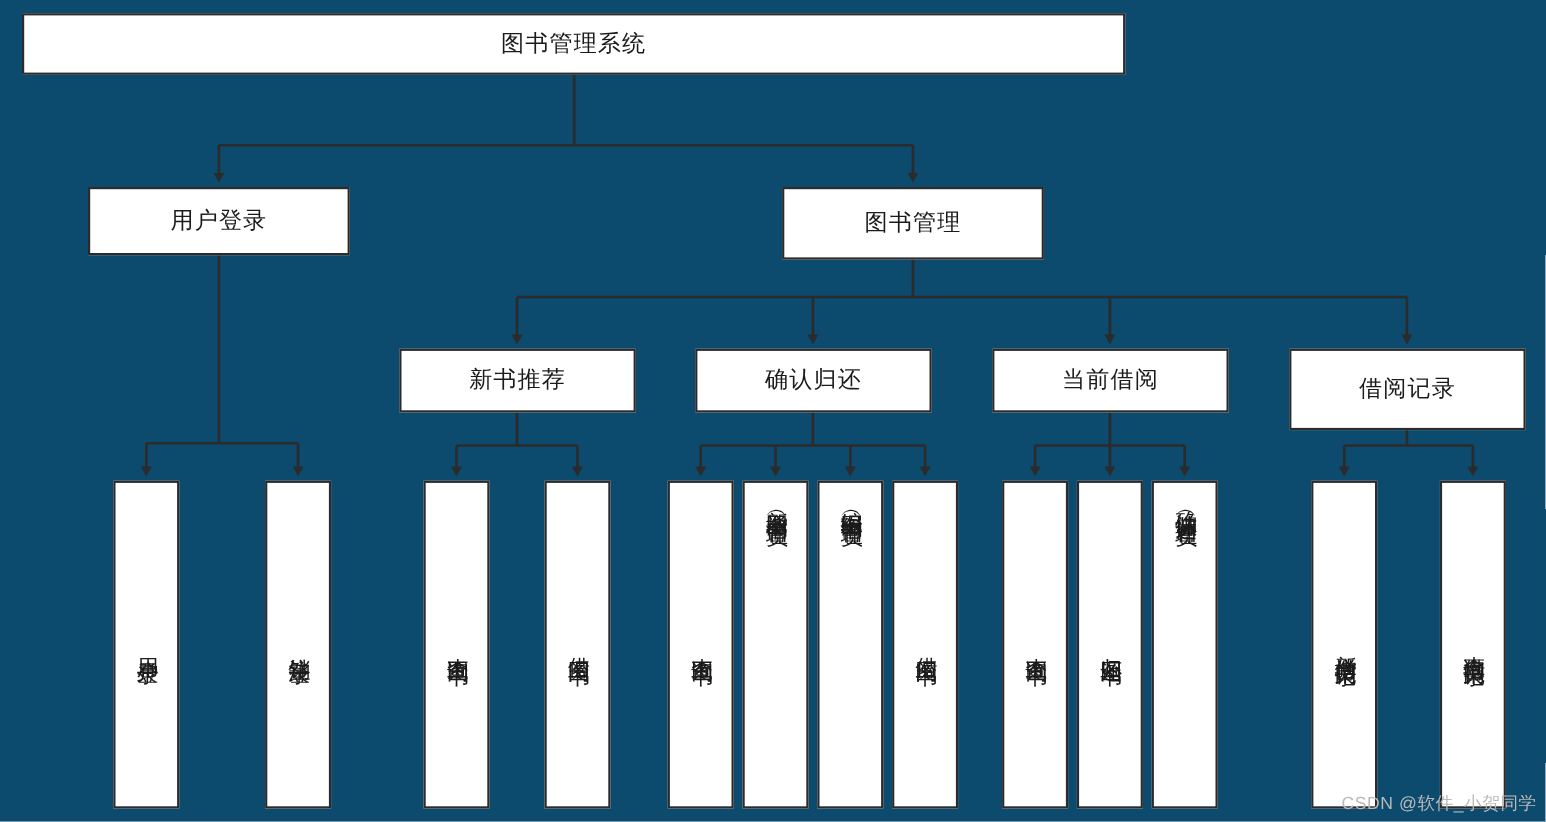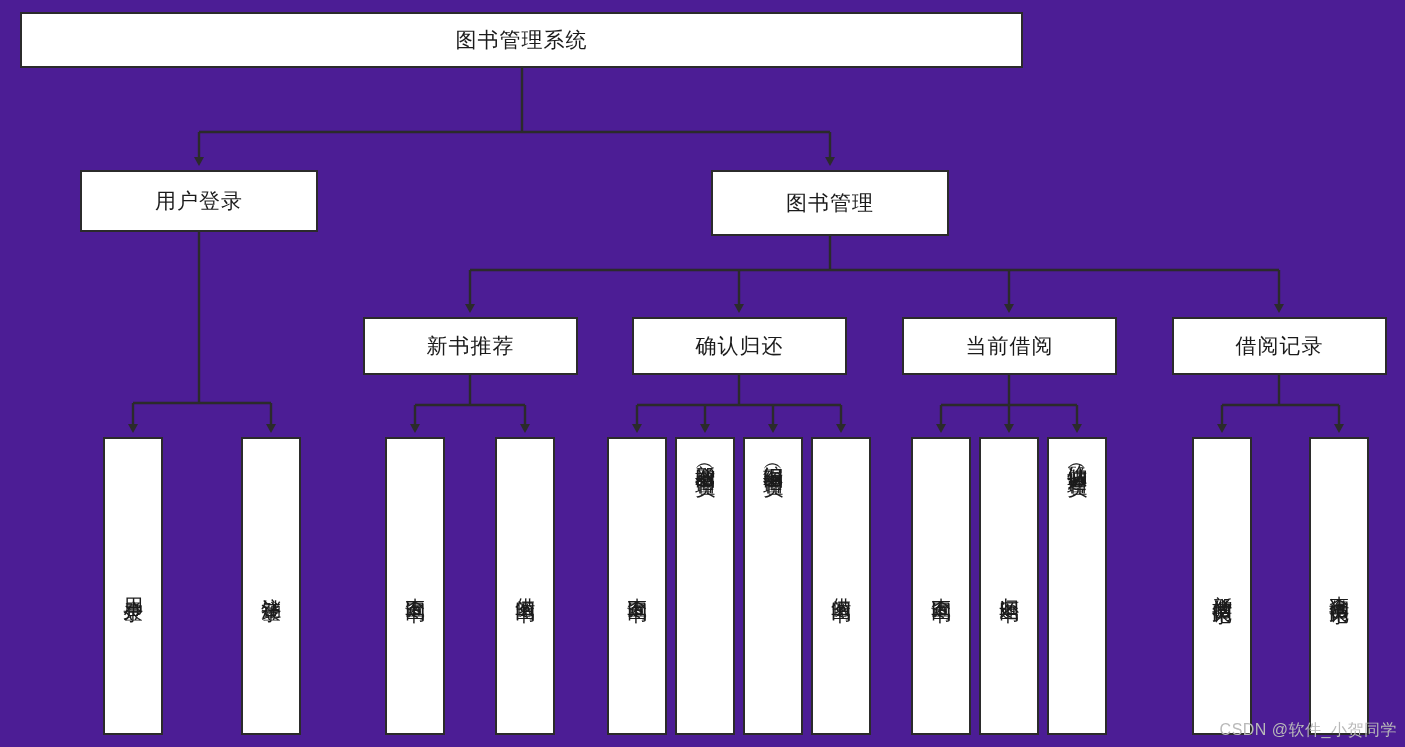--- a/index.html
+++ b/index.html
@@ -8,21 +8,21 @@
     padding: 0;
     background: #ffffff;
   }
   body {
     font-family: "Liberation Sans", "DejaVu Sans", sans-serif;
   }
   #diagram-canvas {
     position: relative;
     width: 1405px;
     height: 747px;
-    background: #4c1d95;
+    background: #0c4a6e;
     overflow: hidden;
   }
   #connector-layer {
     position: absolute;
     left: 0;
     top: 0;
     width: 1405px;
     height: 747px;
   }
   .node {
@@ -138,21 +138,21 @@
 
   <div class="node node-h" style="left:363px; top:317px; width:215px; height:58px;">
     <span class="node-label">新书推荐</span>
   </div>
   <div class="node node-h" style="left:632px; top:317px; width:215px; height:58px;">
     <span class="node-label">确认归还</span>
   </div>
   <div class="node node-h" style="left:902px; top:317px; width:215px; height:58px;">
     <span class="node-label">当前借阅</span>
   </div>
-  <div class="node node-h" style="left:1172px; top:317px; width:215px; height:58px;">
+  <div class="node node-h" style="left:1172px; top:317px; width:215px; height:74px;">
     <span class="node-label">借阅记录</span>
   </div>
 
   <div class="node node-v center-text" style="left:103px; top:437px; width:60px; height:298px;">
     <span class="node-label">用户登录</span>
   </div>
   <div class="node node-v center-text" style="left:241px; top:437px; width:60px; height:298px;">
     <span class="node-label">注销登录</span>
   </div>
 

